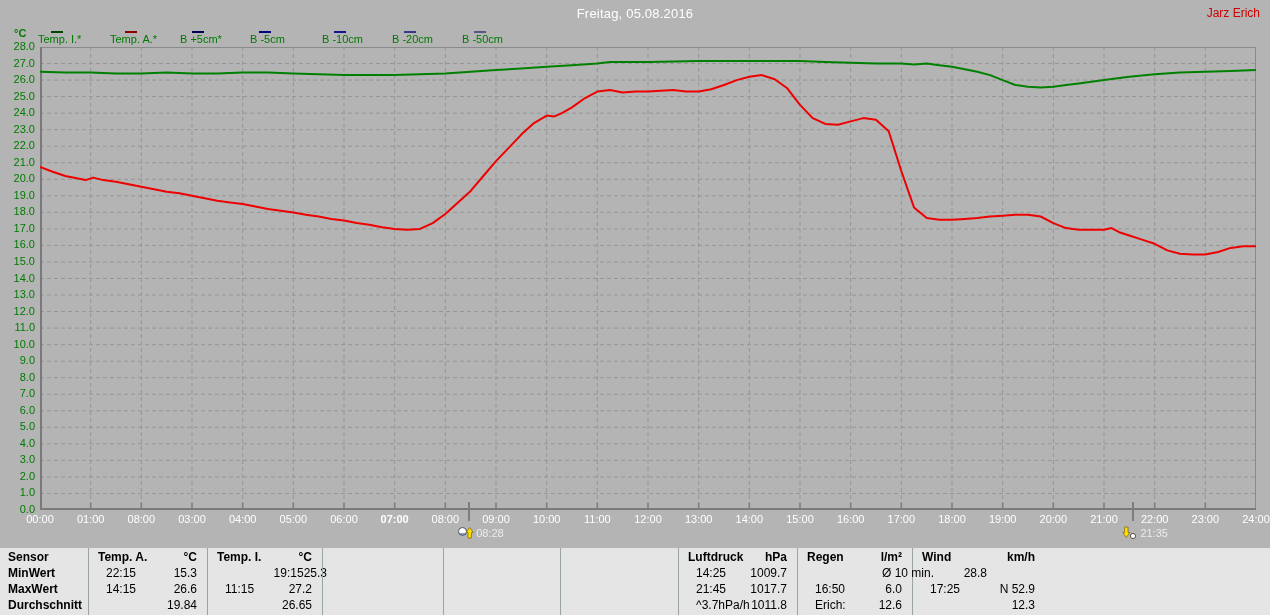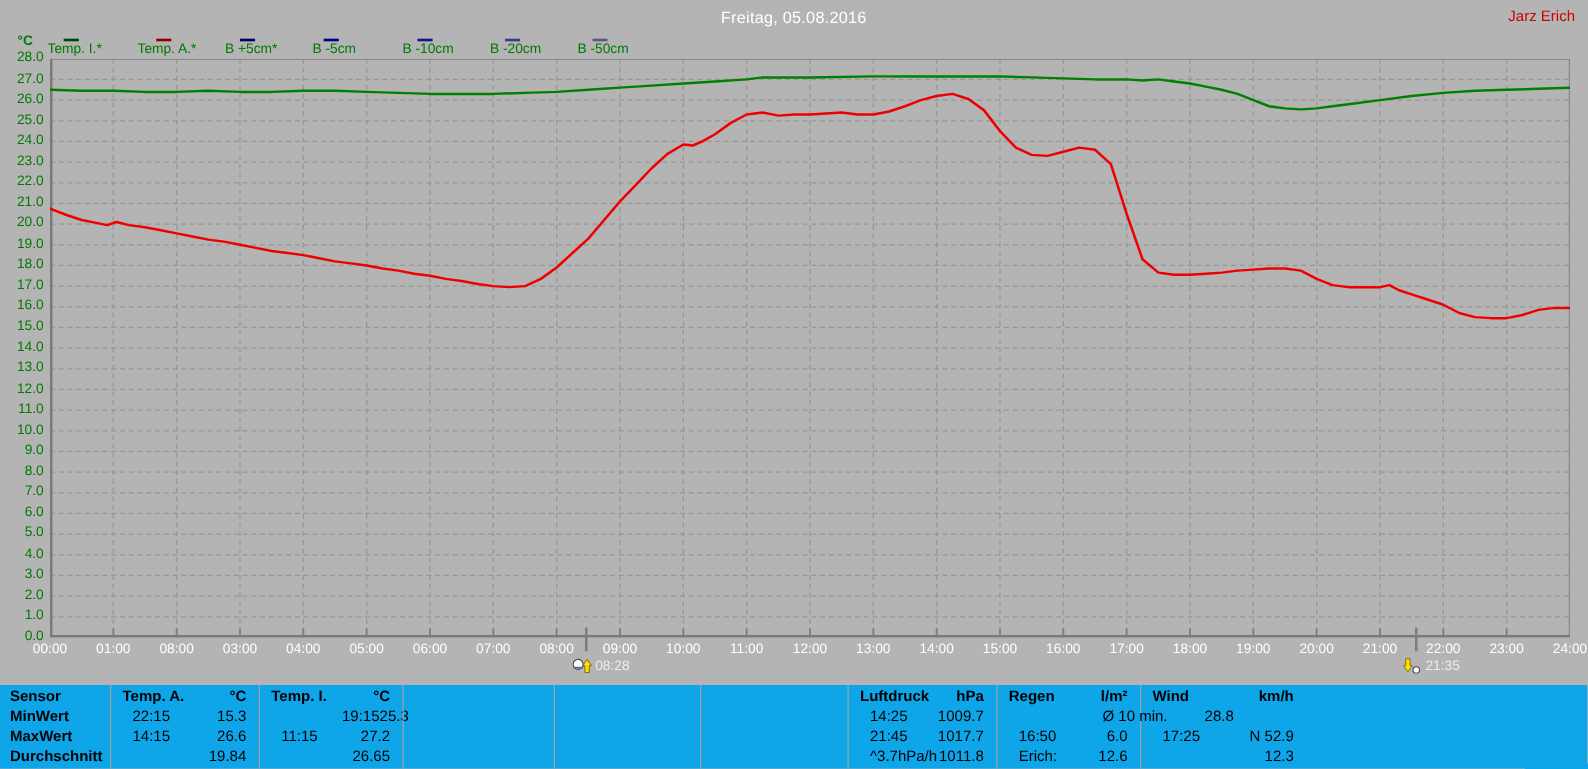--- a/index.html
+++ b/index.html
@@ -15,21 +15,21 @@
   .unit-label{position:absolute;top:27px;left:14px;color:#007a00;font-size:11px;font-weight:bold;}
   .legend-item{position:absolute;top:31px;height:12px;display:flex;align-items:center;cursor:default;flex-direction:column;}
   .legend-swatch{width:10px;height:10px;margin-right:5px;border:1px solid rgba(0,0,0,.45);}
   .legend-text{color:#007a00;font-size:11px;}
   .ylabel{position:absolute;left:0;width:35px;text-align:right;color:#007a00;font-size:11px;}
   .xlabel{position:absolute;width:42px;text-align:center;color:#ffffff;font-size:11px;top:513px;}
   #plot-area{position:absolute;left:40px;top:47px;width:1216px;height:463px;}
   .sun-tick{position:absolute;width:2px;height:19px;top:502px;background:#7d7d7d;}
   .sun-marker{position:absolute;top:526px;display:flex;align-items:center;color:#ececec;font-size:11px;}
   .sun-marker svg{margin-right:2px;}
-  #stats-table{position:absolute;left:0;top:548px;width:1270px;height:67px;background:#0ea5e9;color:#000;}
+  #stats-table{position:absolute;left:0;top:548px;width:1270px;height:67px;background:#e5e5e5;color:#000;}
   .col-sep{position:absolute;top:0;width:1px;height:67px;background:#9aa4a3;}
   .trow{position:absolute;height:15px;font-size:12px;line-height:15px;white-space:nowrap;}
   .tbold{font-weight:bold;}
   .cell-pair{position:absolute;height:15px;font-size:12px;line-height:15px;display:flex;justify-content:space-between;white-space:nowrap;}
 </style>
 </head>
 <body>
 
 <div class="app-title">Freitag, 05.08.2016</div>
 <div class="user-label">Jarz Erich</div>
@@ -179,21 +179,21 @@
       <polyline points="0.0,119.9 12.7,124.8 25.3,129.0 38.0,131.5 45.6,133.1 53.2,130.6 63.3,133.1 76.0,134.8 88.7,137.2 101.3,139.7 114.0,142.2 126.7,144.7 139.3,146.3 152.0,148.8 164.7,151.3 177.3,153.8 190.0,155.4 202.7,157.1 215.3,159.6 228.0,162.1 240.7,163.7 253.3,165.4 266.0,167.8 278.7,169.5 291.3,172.0 304.0,173.6 316.7,176.1 329.3,177.8 342.0,180.2 354.7,181.9 367.3,182.7 380.0,181.9 392.7,176.1 405.3,167.0 418.0,155.4 430.7,143.9 443.3,129.0 456.0,114.1 468.7,100.9 481.3,87.6 494.0,76.1 506.7,68.6 514.3,69.4 521.9,66.1 532.0,60.4 544.7,51.3 557.3,44.6 570.0,43.0 582.7,45.5 595.3,44.6 608.0,44.6 620.7,43.8 633.3,43.0 646.0,44.6 658.7,44.6 671.3,42.2 684.0,38.0 696.7,33.1 709.3,29.8 722.0,28.1 734.7,32.2 747.3,41.3 760.0,57.9 772.7,71.1 785.3,76.9 798.0,77.7 810.7,74.4 823.3,71.1 836.0,72.8 848.7,84.3 861.3,124.0 874.0,160.4 886.7,171.1 899.3,172.8 912.0,172.8 924.7,172.0 937.3,171.1 950.0,169.5 962.7,168.7 975.3,167.8 988.0,167.8 1000.7,169.5 1013.3,176.1 1026.0,181.1 1038.7,182.7 1051.3,182.7 1064.0,182.7 1071.6,181.1 1079.2,185.2 1089.3,188.5 1102.0,192.6 1114.7,196.8 1127.3,203.4 1140.0,206.7 1152.7,207.5 1165.3,207.5 1178.0,205.0 1190.7,200.9 1203.3,199.3 1216.0,199.3" fill="none" stroke="#ee0000" stroke-width="2" stroke-linejoin="round" stroke-linecap="round"></polyline>
     </svg></div>
 <div id="x-axis">
     <div class="xlabel" style="left: 19px;">00:00</div>
     <div class="xlabel" style="left: 69.6667px;">01:00</div>
     <div class="xlabel" style="left: 120.333px;">08:00</div>
     <div class="xlabel" style="left: 171px;">03:00</div>
     <div class="xlabel" style="left: 221.667px;">04:00</div>
     <div class="xlabel" style="left: 272.333px;">05:00</div>
     <div class="xlabel" style="left: 323px;">06:00</div>
-    <div class="xlabel" style="left: 373.667px;">07:00</div>
+    <div class="xlabel" style="left: 373.667px; font-weight: bold;">07:00</div>
     <div class="xlabel" style="left: 424.333px;">08:00</div>
     <div class="xlabel" style="left: 475px;">09:00</div>
     <div class="xlabel" style="left: 525.667px;">10:00</div>
     <div class="xlabel" style="left: 576.333px;">11:00</div>
     <div class="xlabel" style="left: 627px;">12:00</div>
     <div class="xlabel" style="left: 677.667px;">13:00</div>
     <div class="xlabel" style="left: 728.333px;">14:00</div>
     <div class="xlabel" style="left: 779px;">15:00</div>
     <div class="xlabel" style="left: 829.667px;">16:00</div>
     <div class="xlabel" style="left: 880.333px;">17:00</div>

